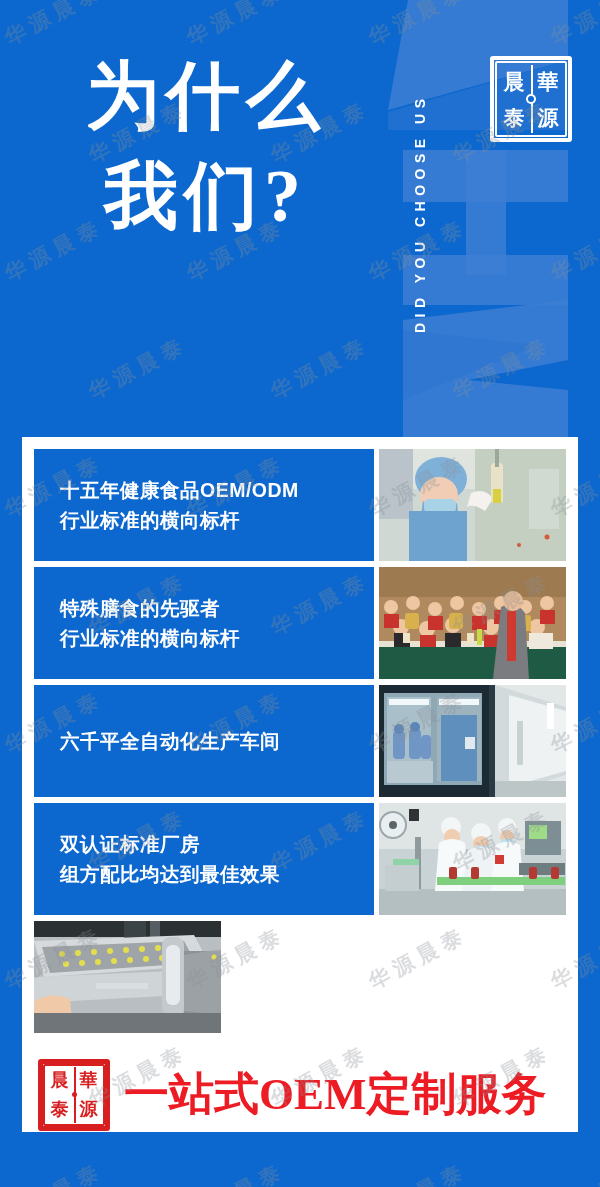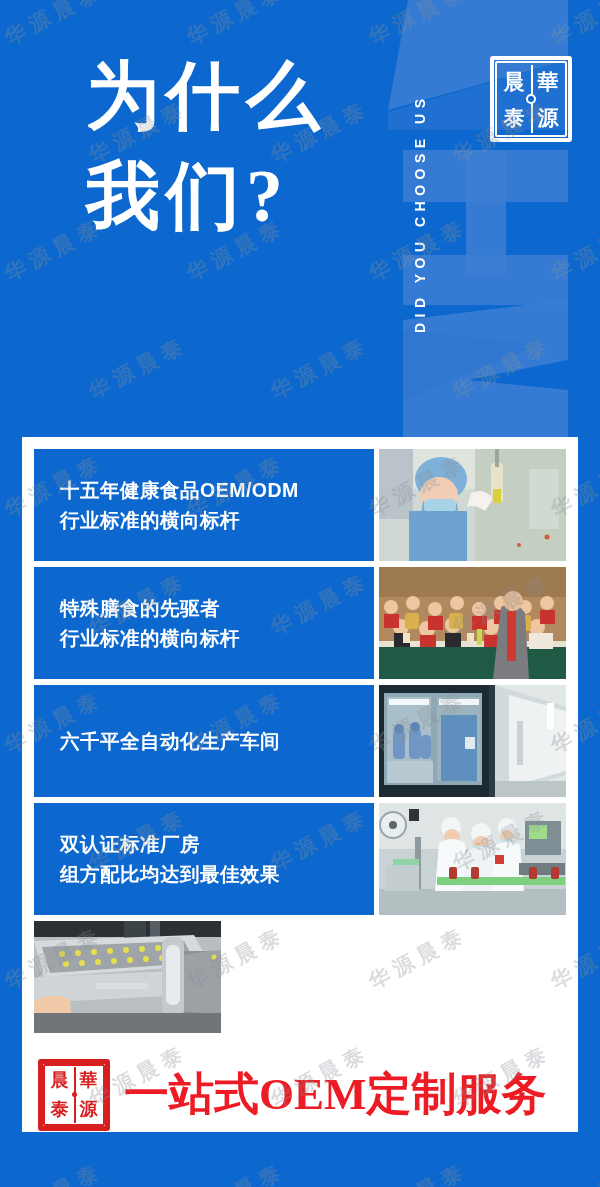--- a/index.html
+++ b/index.html
@@ -21,21 +21,21 @@
     position:absolute;left:86px;top:46px;width:300px;
     color:#ffffff;
     font-family:"Liberation Serif","DejaVu Serif",serif;
     font-weight:700;
     font-size:74px;line-height:100px;
     letter-spacing:6px;
     white-space:nowrap;
   }
   .title .ln{display:block;}
   .title .ln2{margin-left:2px;}
-  .title .ln3{margin-left:0;}
+  .title .ln3{margin-left:18px;}
 
   .vtext{
     position:absolute;left:402px;top:18px;height:390px;width:26px;
     color:#ffffff;font-size:14px;font-weight:700;letter-spacing:5.5px;
     writing-mode:vertical-rl;transform:rotate(180deg);
     display:flex;align-items:flex-end;justify-content:center;
     font-family:"Liberation Sans","DejaVu Sans",sans-serif;
   }
 
   

